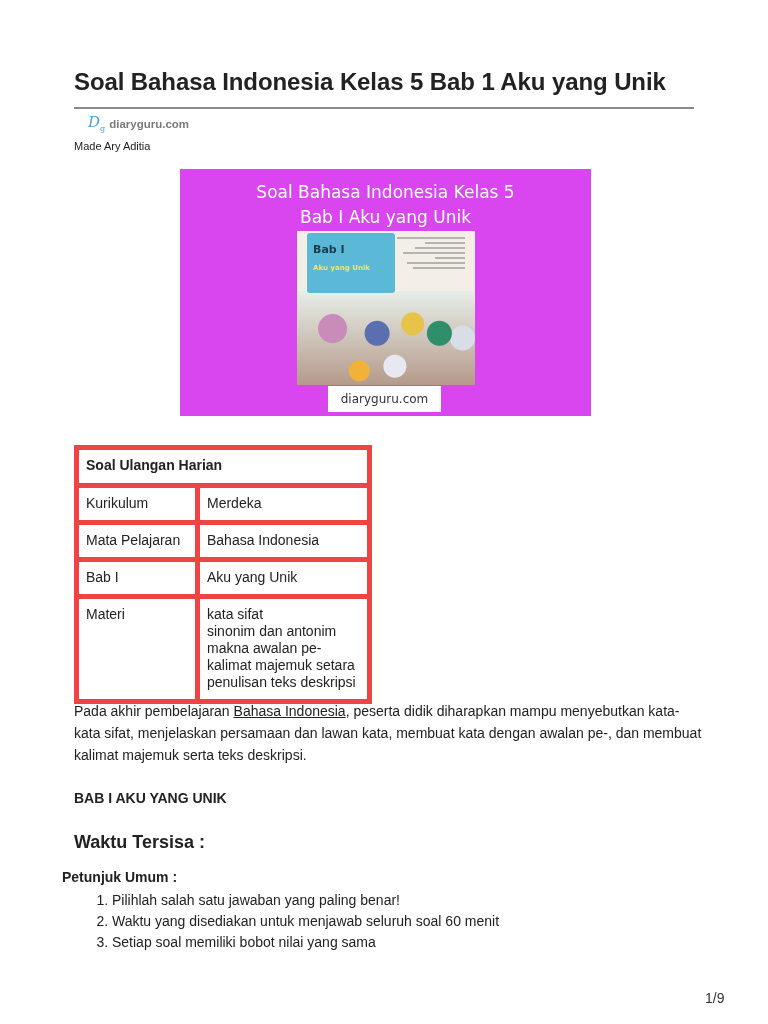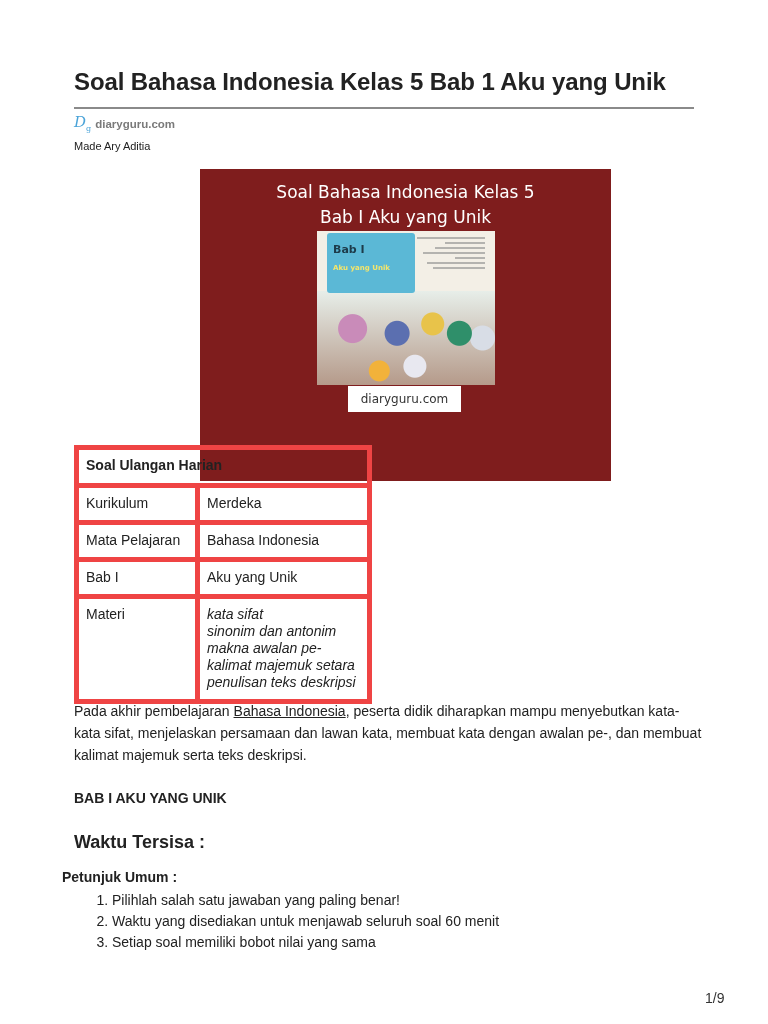--- a/index.html
+++ b/index.html
@@ -1,29 +1,29 @@
 <!DOCTYPE html>
 <html><head>
 <meta charset="utf-8">
 <style>
   html, body { margin:0; padding:0; background:#ffffff; }
   body { width:768px; height:1024px; position:relative; overflow:hidden;
          font-family:"Liberation Sans", sans-serif; color:#222; }
   .title { position:absolute; left:74px; top:68px; font-size:24px; font-weight:bold;
            color:#222; letter-spacing:-0.1px; white-space:nowrap; }
   .title-rule { position:absolute; left:74px; top:107px; width:620px; height:2px; background:#8a8a8a; }
-  .src { position:absolute; left:74px; top:114px; font-size:11.5px; color:#7a7a7a; white-space:nowrap;
+  .src { position:absolute; left:88px; top:114px; font-size:11.5px; color:#7a7a7a; white-space:nowrap;
          display:flex; align-items:center; }
   .src .logo { font-family:"DejaVu Serif", serif; font-style:italic; color:#4aa3d8; font-size:15px;
                margin-right:4px; position:relative; top:-1px; }
   .src .logo sub { font-size:8px; font-style:normal; }
   .src .domain { font-weight:bold; color:#7a7a7a; }
   .author { position:absolute; left:74px; top:140px; font-size:11px; color:#222; }
 
-  .hero { position:absolute; left:180px; top:169px; width:411px; height:312px; background:#7f1d1d;margin-left:20px; }
+  .hero { position:absolute; left:180px; top:169px; width:411px; height:247px; background:#d946ef; }
   .hero .h1 { position:absolute; left:0; width:100%; text-align:center; color:#fff;
               font-family:"DejaVu Sans", sans-serif; font-size:17px; }
   .hero .l1 { top:13px; } .hero .l2 { top:38px; }
   .cover { position:absolute; left:117px; top:62px; width:178px; height:154px; background:#f3efe6; overflow:hidden; }
   .cover .tile { position:absolute; left:10px; top:2px; width:88px; height:60px; background:#5bb8d6; border-radius:3px; }
   .cover .bab { position:absolute; left:16px; top:12px; font-family:"DejaVu Sans", sans-serif;
                 font-weight:bold; font-size:11px; color:#1d3b4a; }
   .cover .aku { position:absolute; left:16px; top:33px; font-family:"DejaVu Sans", sans-serif;
                 font-weight:bold; font-size:7px; color:#f5e66a; }
   .cover .lines { position:absolute; left:100px; top:6px; width:70px; }
@@ -41,21 +41,21 @@
   }
   .hero .tag { position:absolute; left:148px; top:217px; width:113px; height:26px; background:#fff;
                text-align:center; line-height:26px; font-family:"DejaVu Sans", sans-serif; font-size:12px; color:#333; }
 
   table.info { position:absolute; left:74px; top:445px; width:298px; border-collapse:collapse;
                font-size:14px; color:#222; }
   table.info td, table.info th { border:5px solid #ef4444; text-align:left; vertical-align:top;
                padding:7px 7px 8px 7px; line-height:17px; }
   table.info th { font-weight:bold; height:18px; }
   table.info td.k { width:102px; }
-  table.info td.v div { line-height:17px;font-style:italic; }
+  table.info td.v div { line-height:17px; }
 
   .para { position:absolute; left:74px; top:700px; width:630px; font-size:14px; line-height:22px; color:#222; }
   .para a { color:#222; text-decoration:underline; }
   .h-bab { position:absolute; left:74px; top:790px; font-size:14px; font-weight:bold; }
   .h-waktu { position:absolute; left:74px; top:832px; font-size:18px; font-weight:bold; }
   .h-petunjuk { position:absolute; left:62px; top:869px; font-size:14px; font-weight:bold; }
   ol.rules { position:absolute; left:74px; top:890px; margin:0; padding-left:38px; font-size:14px; line-height:21px; color:#222; }
   .pageno { position:absolute; left:705px; top:990px; font-size:14px; color:#333; }
 </style>
 </head>

